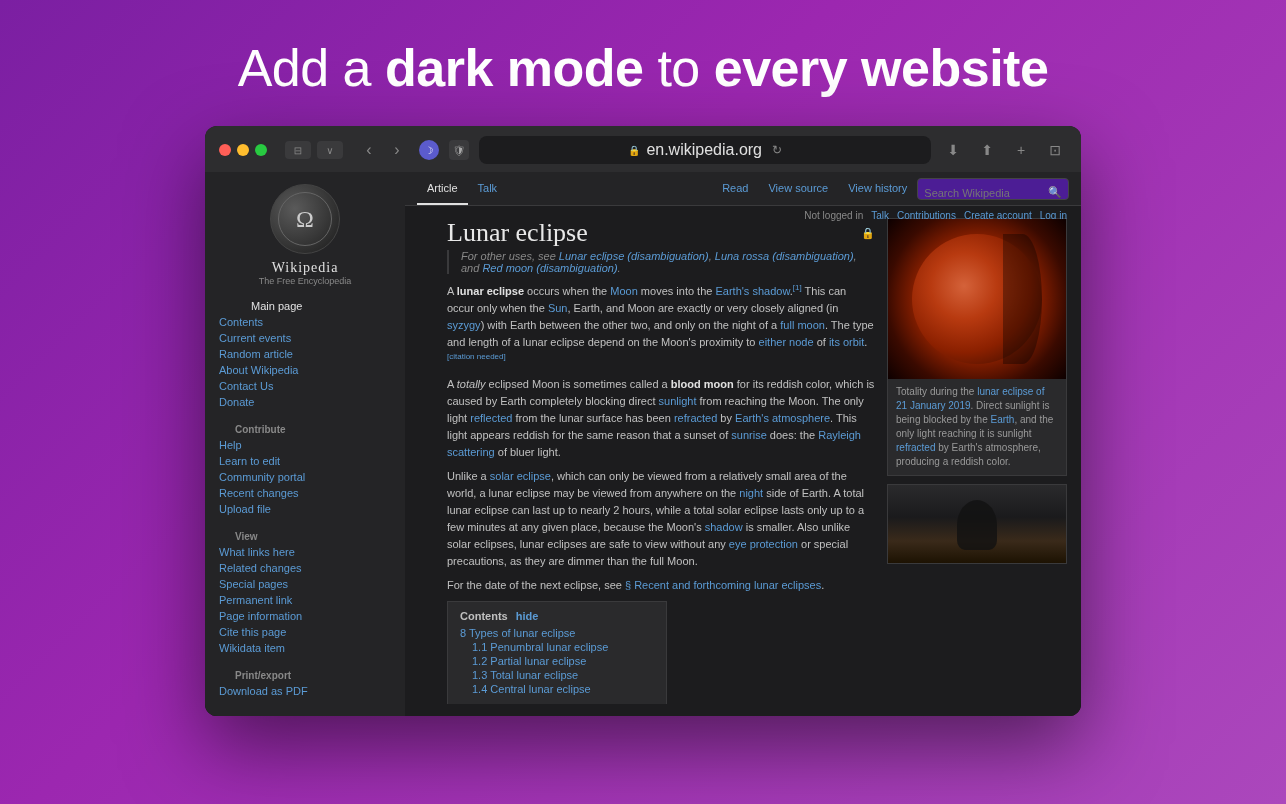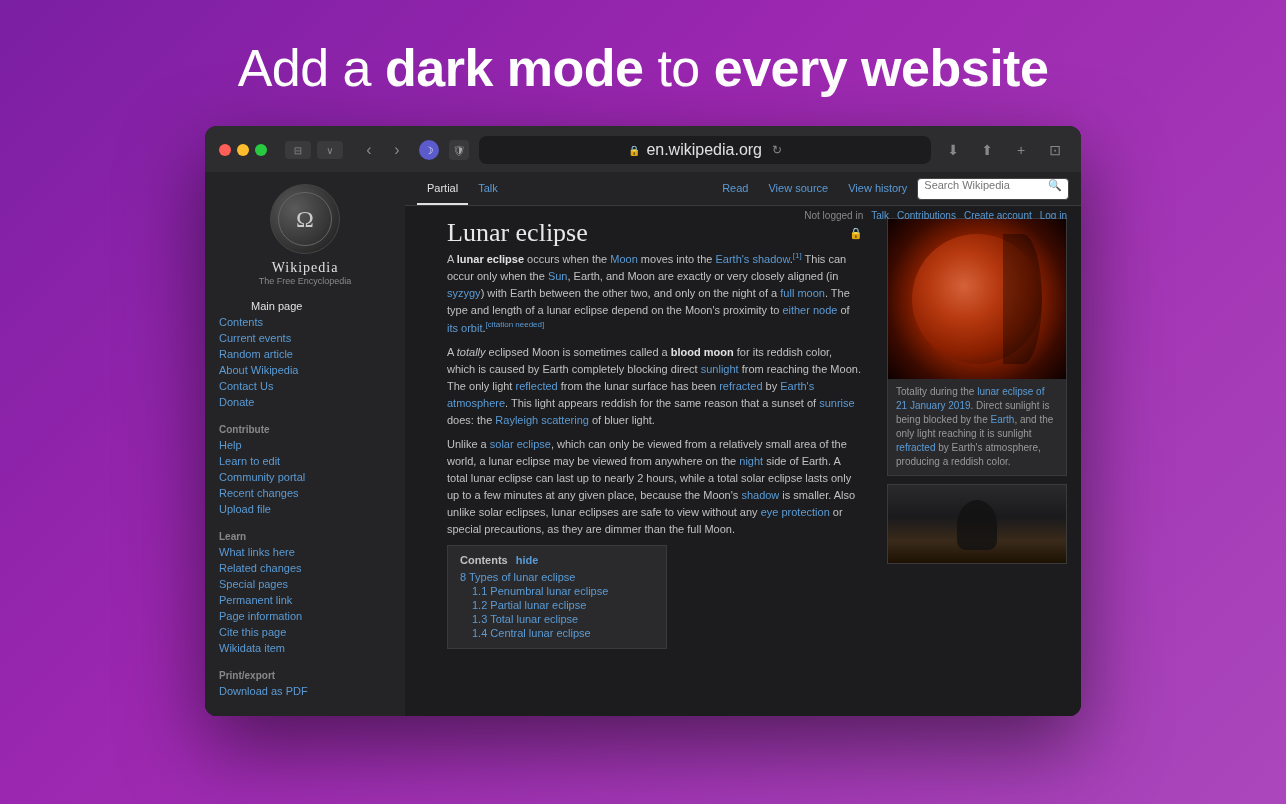--- a/index.html
+++ b/index.html
@@ -263,20 +263,21 @@
       color: #E0E0E0;
       margin-left: 32px;
     }
 
     .sidebar-section-label {
       padding: 6px 14px 2px;
       font-size: 10px;
       color: #888;
       font-weight: 600;
       text-transform: none;
+      margin-left: 16px;
     }
 
     
     .wiki-main {
       flex: 1;
       overflow: hidden;
       display: flex;
       flex-direction: column;
     }
 
@@ -302,22 +303,22 @@
 
     .wiki-tab.active {
       color: #E0E0E0;
       border-bottom-color: #E0E0E0;
     }
 
     .wiki-tabs-spacer { flex: 1; }
 
     .wiki-search-box {
       display: flex;
-      align-items: flex-start;
-      background: #ffffff;
+      align-items: flex-end;
+      background: #4c1d95;
       border: 1px solid #444;
       border-radius: 4px;
       height: 22px;
       padding: 0 6px;
       gap: 4px;
     }
 
     .wiki-search-input {
       background: transparent;
       border: none;
@@ -331,21 +332,21 @@
       color: #888;
       font-size: 11px;
     }
 
     .wiki-article-body {
       flex: 1;
       overflow: hidden;
       background: #1C1C1E;
       padding: 12px 14px;
       display: flex;
-      gap: 24px;
+      gap: 12px;
       position: relative;
     }
 
     .article-text {
       flex: 1;
       overflow: hidden;
       margin-left: 28px;
     }
 
     .user-bar {
@@ -614,40 +615,40 @@
       <div class="sidebar-section">
         <div class="sidebar-section-label">Contribute</div>
         <a class="sidebar-link">Help</a>
         <a class="sidebar-link">Learn to edit</a>
         <a class="sidebar-link">Community portal</a>
         <a class="sidebar-link">Recent changes</a>
         <a class="sidebar-link">Upload file</a>
       </div>
 
       <div class="sidebar-section">
-        <div class="sidebar-section-label">Learn</div>
+        <div class="sidebar-section-label">View</div>
         <a class="sidebar-link">What links here</a>
         <a class="sidebar-link">Related changes</a>
         <a class="sidebar-link">Special pages</a>
         <a class="sidebar-link">Permanent link</a>
         <a class="sidebar-link">Page information</a>
         <a class="sidebar-link">Cite this page</a>
         <a class="sidebar-link">Wikidata item</a>
       </div>
 
       <div class="sidebar-section">
         <div class="sidebar-section-label">Print/export</div>
         <a class="sidebar-link">Download as PDF</a>
       </div>
     </div>
 
     <div class="wiki-main">
 
       <div class="wiki-tabs-bar">
-        <div class="wiki-tab active">Partial</div>
+        <div class="wiki-tab active">Article</div>
         <div class="wiki-tab">Talk</div>
         <div class="wiki-tabs-spacer"></div>
         <div class="wiki-tab">Read</div>
         <div class="wiki-tab">View source</div>
         <div class="wiki-tab">View history</div>
 
         <div class="wiki-search-box">
           <input class="wiki-search-input" type="text" placeholder="Search Wikipedia" style="">
           <span class="wiki-search-btn">🔍</span>
         </div>
@@ -662,33 +663,39 @@
           <a>Create account</a>
           <a>Log in</a>
         </div>
 
         <div class="article-text">
           <div class="article-title">
             <span>Lunar eclipse</span>
             <span class="lock-small-icon">🔒</span>
           </div>
 
+          <div class="article-hatnote">
+            <em>For other uses, see <a>Lunar eclipse (disambiguation)</a>, <a>Luna rossa (disambiguation)</a>, and <a>Red moon (disambiguation)</a>.</em>
+          </div>
 
           <p class="article-para">
             A <strong>lunar eclipse</strong> occurs when the <a>Moon</a> moves into the <a>Earth's shadow</a>.<sup>[1]</sup> This can occur only when the <a>Sun</a>, Earth, and Moon are exactly or very closely aligned (in <a>syzygy</a>) with Earth between the other two, and only on the night of a <a>full moon</a>. The type and length of a lunar eclipse depend on the Moon's proximity to <a>either node</a> of <a>its orbit</a>.<sup>[citation needed]</sup>
           </p>
 
           <p class="article-para">
             A <em>totally</em> eclipsed Moon is sometimes called a <strong>blood moon</strong> for its reddish color, which is caused by Earth completely blocking direct <a>sunlight</a> from reaching the Moon. The only light <a>reflected</a> from the lunar surface has been <a>refracted</a> by <a>Earth's atmosphere</a>. This light appears reddish for the same reason that a sunset of <a>sunrise</a> does: the <a>Rayleigh scattering</a> of bluer light.
           </p>
 
           <p class="article-para">
             Unlike a <a>solar eclipse</a>, which can only be viewed from a relatively small area of the world, a lunar eclipse may be viewed from anywhere on the <a>night</a> side of Earth. A total lunar eclipse can last up to nearly 2 hours, while a total solar eclipse lasts only up to a few minutes at any given place, because the Moon's <a>shadow</a> is smaller. Also unlike solar eclipses, lunar eclipses are safe to view without any <a>eye protection</a> or special precautions, as they are dimmer than the full Moon.
           </p>
 
+          <p class="article-para">
+            For the date of the next eclipse, see <a>§ Recent and forthcoming lunar eclipses</a>.
+          </p>
 
           <div class="contents-box">
             <div class="contents-title">
               <span>Contents</span>
               <span class="contents-hide">hide</span>
             </div>
             <div class="contents-item">
               <a>8 Types of lunar eclipse</a>
             </div>
             <div class="contents-subitem">

